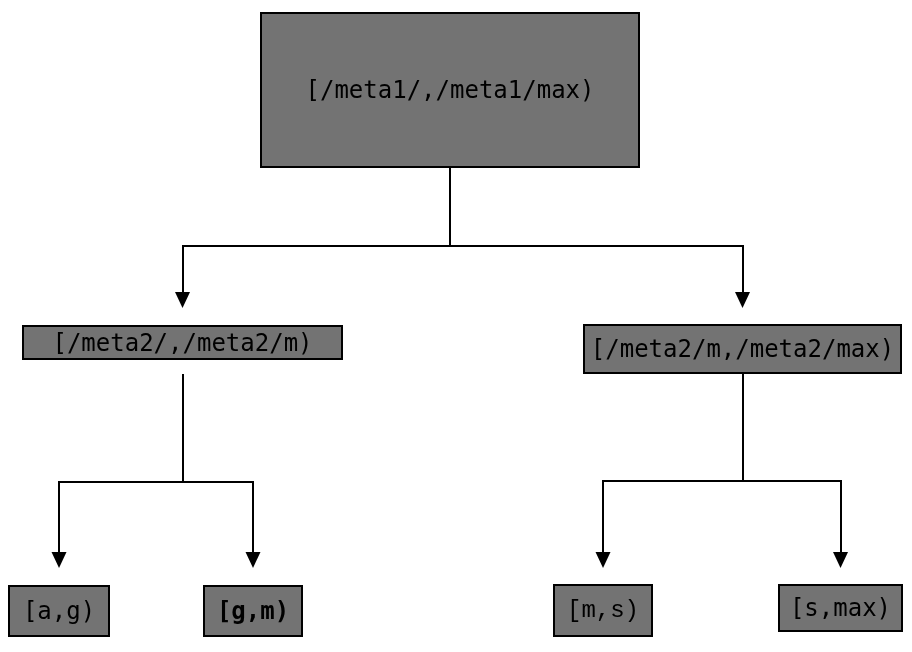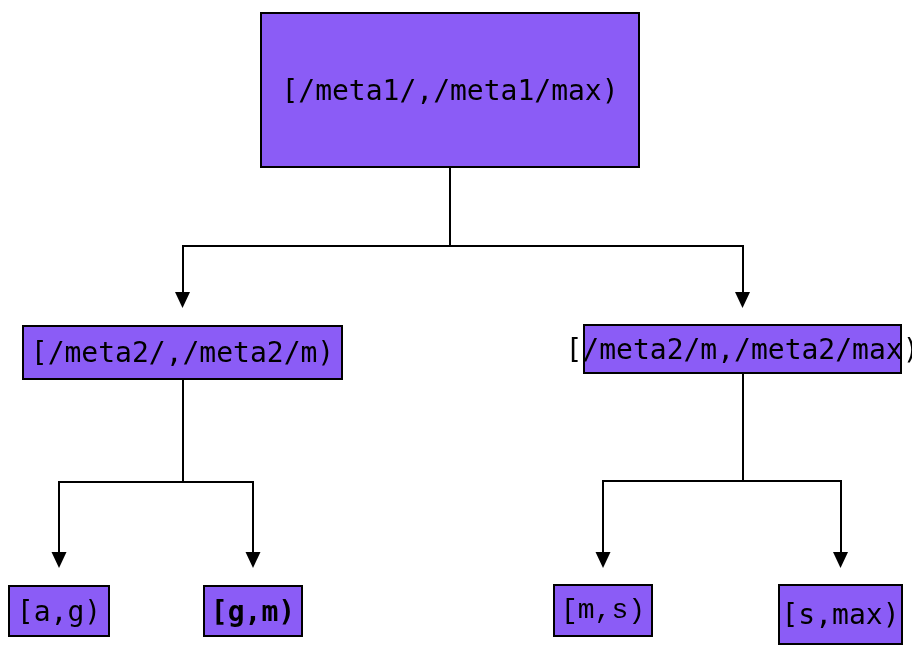--- a/index.html
+++ b/index.html
@@ -19,36 +19,36 @@
     position: absolute;
     left: 0;
     top: 0;
     width: 912px;
     height: 652px;
   }
   .node {
     position: absolute;
     box-sizing: border-box;
     border: 2px solid #000000;
-    background: #8b5cf6;
+    background: #737373;
     display: flex;
     align-items: center;
     justify-content: center;
-    font-size: 28px;
+    font-size: 24px;
     color: #000000;
     white-space: pre;
   }
   
   .node-root        { left: 260px; top: 12px;  width: 380px; height: 156px; }
-  .node-left        { left: 22px;  top: 325px; width: 321px; height: 55px; }
+  .node-left        { left: 22px;  top: 325px; width: 321px; height: 35px; }
   .node-right       { left: 583px; top: 324px; width: 319px; height: 50px; }
   .node-left-left   { left: 8px;   top: 585px; width: 102px; height: 52px; }
   .node-left-right  { left: 203px; top: 585px; width: 100px; height: 52px; font-weight: bold; }
   .node-right-left  { left: 553px; top: 584px; width: 100px; height: 53px; font-family: Liberation Mono, monospace; }
-  .node-right-right { left: 778px; top: 584px; width: 125px; height: 61px; }
+  .node-right-right { left: 778px; top: 584px; width: 125px; height: 48px; }
 </style>
 </head>
 <body>
 
 <div class="canvas">
 
   <svg class="edges" viewBox="0 0 912 652" xmlns="http://www.w3.org/2000/svg" shape-rendering="crispEdges">
     <g stroke="#000000" stroke-width="2" fill="none">
 
       <line x1="450" y1="168" x2="450" y2="246"></line>

